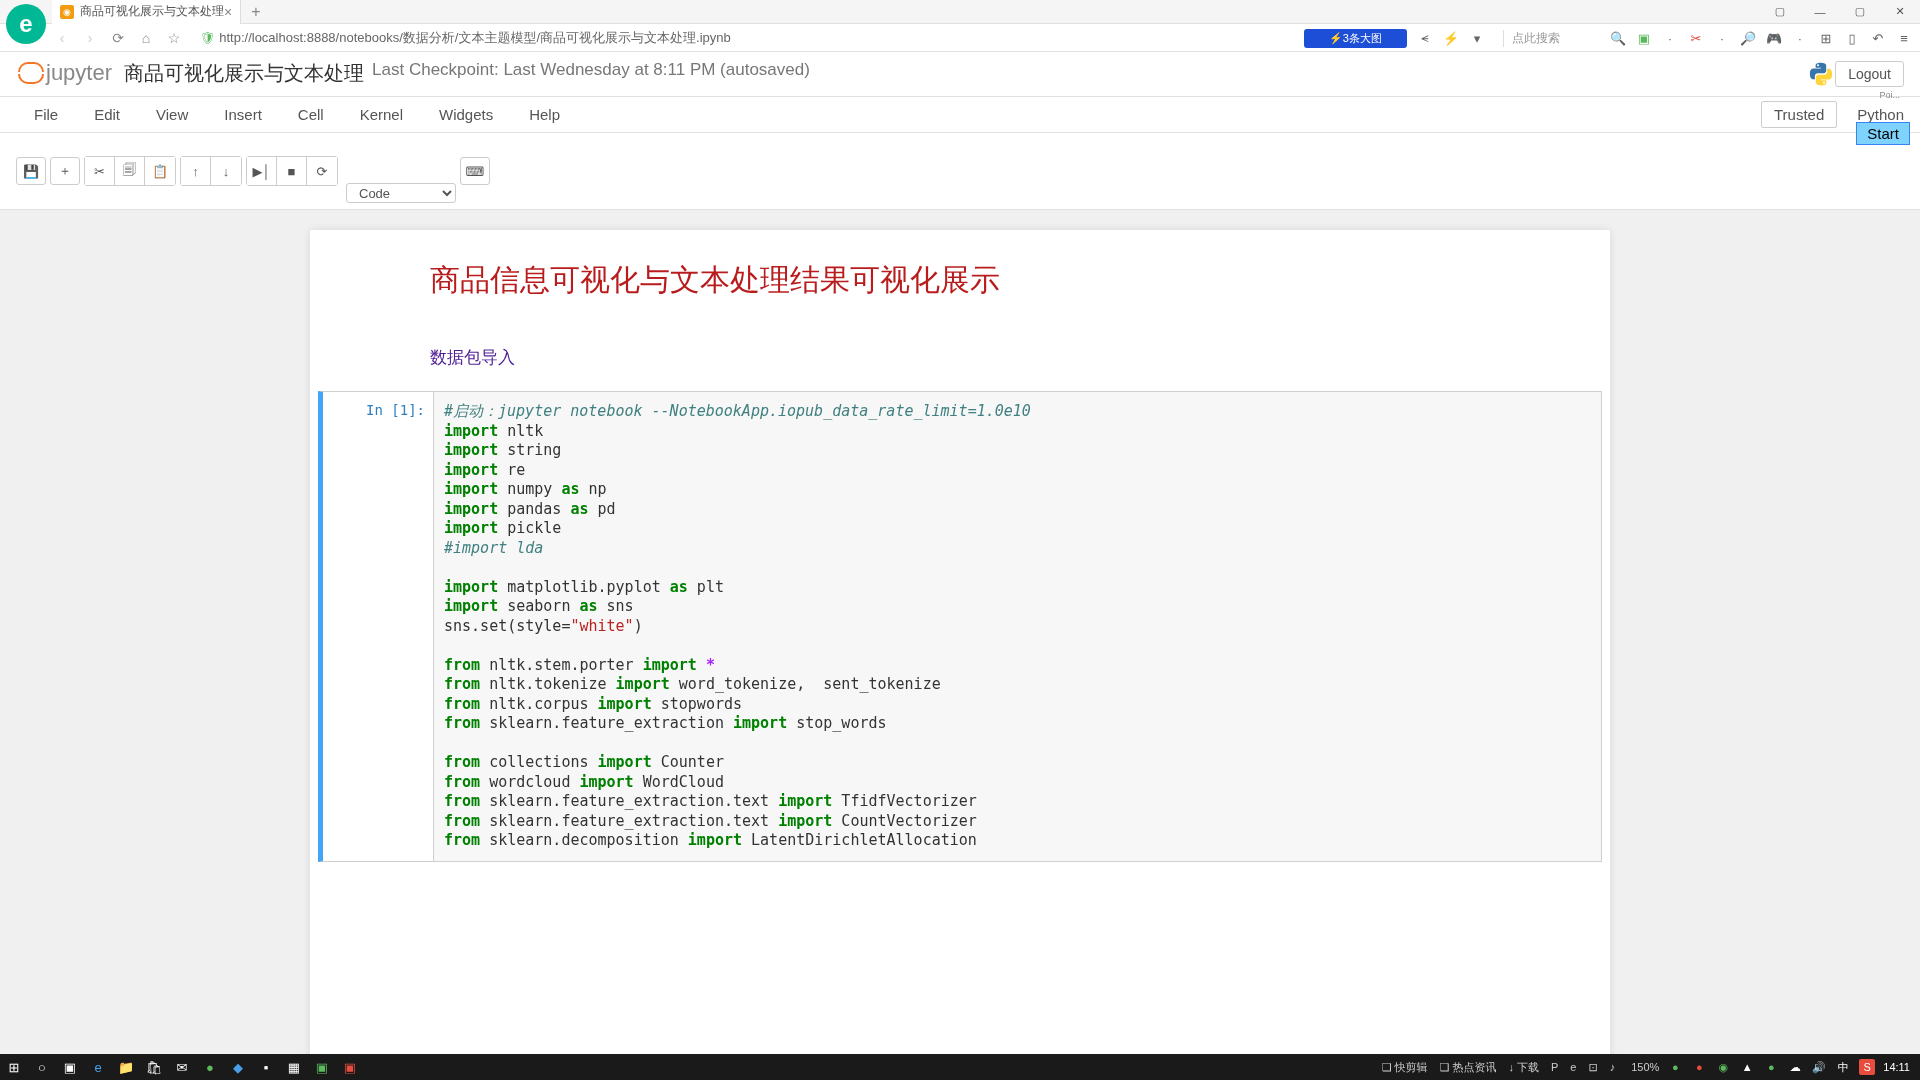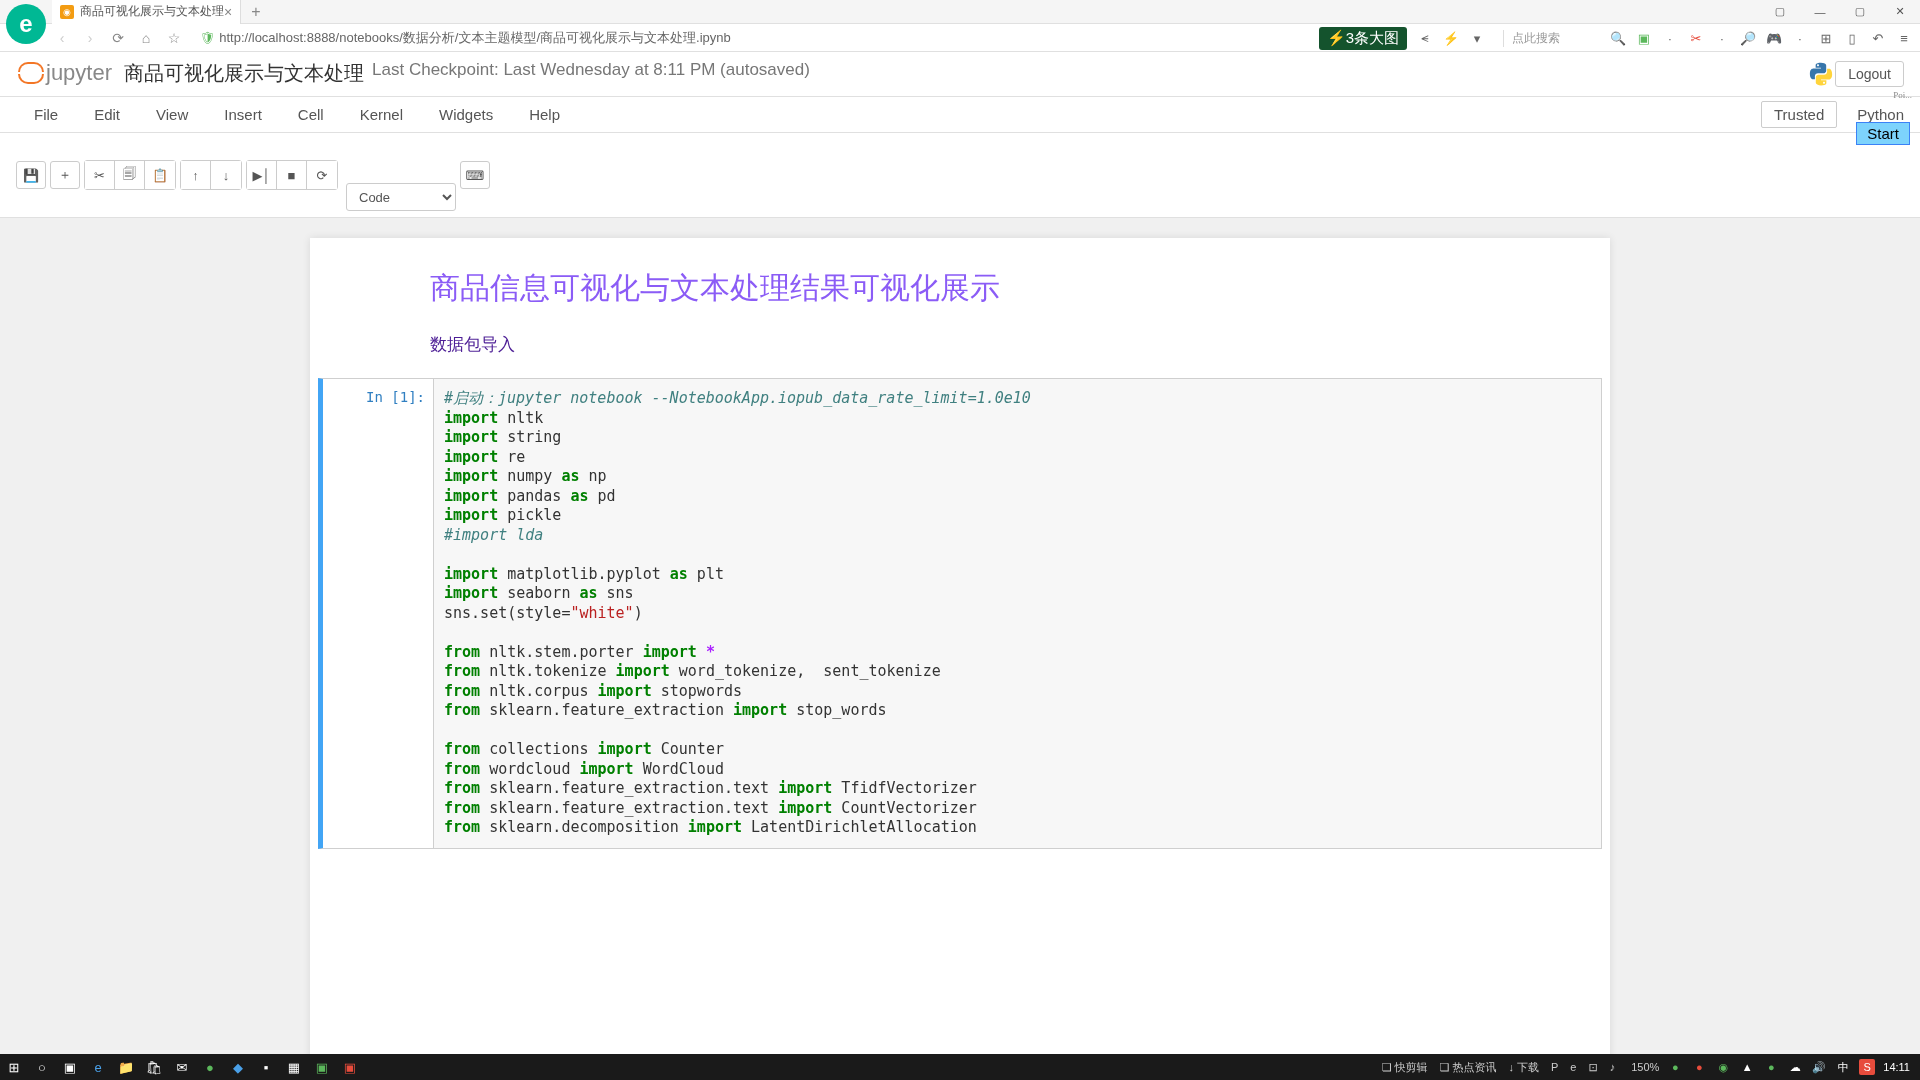--- a/index.html
+++ b/index.html
@@ -15,58 +15,58 @@
 .new-tab { padding: 0 10px; color: #888; font-size: 16px; cursor: pointer; }
 .win-controls { margin-left: auto; display: flex; gap: 0; }
 .win-btn { width: 40px; height: 24px; display: flex; align-items: center; justify-content: center; font-size: 11px; color: #555; cursor: pointer; }
 
 .addr-bar { height: 28px; display: flex; align-items: center; padding: 0 8px 0 52px; gap: 8px; }
 .nav-btn { width: 20px; height: 20px; display: flex; align-items: center; justify-content: center; color: #888; cursor: pointer; font-size: 14px; }
 .nav-btn.disabled { color: #ccc; }
 .url-box { flex: 1; display: flex; align-items: center; padding: 0 8px; font-size: 13px; color: #666; }
 .url-shield { color: #5cb85c; margin-right: 4px; font-size: 12px; }
 .addr-right { display: flex; align-items: center; gap: 10px; }
-.ext-badge { background: #14532d; color: #fff; padding: 2px 8px; border-radius: 3px; font-size: 15px; }
+.ext-badge { background: #1d4ed8; color: #fff; padding: 2px 25px; border-radius: 3px; font-size: 11px; }
 .ext-icon { width: 16px; height: 16px; display: flex; align-items: center; justify-content: center; font-size: 13px; color: #666; cursor: pointer; }
 .search-hint { color: #999; font-size: 12px; padding: 0 40px 0 8px; border-left: 1px solid #ddd; margin-left: 8px; }
 
 
 .jupyter-header { background: #fff; padding: 8px 16px; display: flex; align-items: flex-start; border-bottom: 1px solid #e0e0e0; position: relative; }
 .jupyter-logo { display: flex; align-items: center; font-size: 22px; color: #888; margin-right: 12px; }
 .jupyter-logo-icon { width: 26px; height: 26px; margin-right: 4px; position: relative; }
 .jupyter-logo-icon::before { content: ""; position: absolute; width: 22px; height: 8px; border: 2px solid #f37626; border-bottom: none; border-radius: 22px 22px 0 0; top: 2px; left: 2px; }
 .jupyter-logo-icon::after { content: ""; position: absolute; width: 22px; height: 8px; border: 2px solid #f37626; border-top: none; border-radius: 0 0 22px 22px; bottom: 2px; left: 2px; }
 .notebook-title { font-size: 20px; color: #333; margin-right: 8px; }
 .checkpoint { font-size: 17px; color: #777; }
 .header-right { margin-left: auto; display: flex; align-items: center; gap: 0; }
 .python-logo { width: 28px; height: 28px; display: flex; align-items: center; justify-content: center; }
 .logout-btn { padding: 4px 12px; border: 1px solid #ccc; border-radius: 3px; font-size: 14px; color: #555; cursor: pointer; }
 .start-overlay { position: absolute; right: 10px; top: 52px; background: #7dd3fc; border: 1px solid #3b82f6; padding: 2px 10px; font-size: 15px; z-index: 20; margin-top: 18px; }
-.poi-label { position: absolute; right: 8px; top: 38px; font-size: 9px; color: #888; z-index: 20; font-family: Liberation Serif, serif; }
+.poi-label { position: absolute; right: 20px; top: 38px; font-size: 9px; color: #888; z-index: 20; }
 
 
 .menu-bar { display: flex; align-items: center; padding: 0 16px; height: 36px; border-bottom: 1px solid #e0e0e0; background: #fff; position: relative; }
 .menu-item { padding: 8px 18px; font-size: 15px; color: #555; cursor: pointer; }
 .menu-right { margin-left: auto; display: flex; align-items: center; gap: 20px; }
 .trusted { padding: 4px 12px; font-size: 15px; color: #555; border: 1px solid #ccc; border-radius: 2px; }
 .kernel-name { font-size: 15px; color: #555; }
 
 
 .toolbar { display: flex; align-items: center; padding: 6px 16px; gap: 4px; border-bottom: 1px solid #e0e0e0; background: #fff; }
 .tool-group { display: flex; border: 1px solid #ccc; border-radius: 3px; }
 .tool-btn { width: 30px; height: 28px; display: flex; align-items: center; justify-content: center; border-right: 1px solid #ccc; cursor: pointer; font-size: 13px; color: #555; background: #fff; }
 .tool-btn:last-child { border-right: none; }
 .tool-btn.single { border: 1px solid #ccc; border-radius: 3px; }
-.cell-type-select { height: 28px; border: 1px solid #ccc; border-radius: 3px; padding: 0 24px 0 8px; font-size: 13px; color: #555; background: #fff; margin-left: 4px; min-width: 110px; margin-top: 44px; }
+.cell-type-select { height: 20px; border: 1px solid #ccc; border-radius: 3px; padding: 0 24px 0 8px; font-size: 13px; color: #555; background: #fff; margin-left: 4px; min-width: 110px; margin-top: 44px; }
 
 
 .notebook-area { background: #f0f0f0; height: calc(100vh - 52px - 50px - 36px - 42px - 26px); overflow-y: auto; padding: 20px 0 0 0; }
 .notebook-container { background: #fff; max-width: 1300px; margin: 0 auto; box-shadow: 0 0 8px rgba(0,0,0,0.1); min-height: 100%; padding: 0; }
 .text-cell { padding: 30px 120px 10px 120px; }
-.text-cell h1 { font-family: "STSong", "SimSun", serif; font-size: 30px; font-weight: normal; color: #8b5cf6; margin-bottom: 24px; }
+.text-cell h1 { font-family: "STSong", "SimSun", serif; font-size: 30px; font-weight: normal; color: #b91c1c; margin-bottom: 45px; }
 .text-cell p { font-family: "STSong", "SimSun", serif; font-size: 17px; color: #4c1d95; }
 
 .code-cell { display: flex; border: 1px solid #cfcfcf; border-left: 5px solid #42a5f5; margin: 12px 8px 0 8px; }
 .prompt { width: 110px; text-align: right; padding: 10px 8px; font-family: monospace; font-size: 14px; color: #307fc1; flex-shrink: 0; }
 .code-input { flex: 1; padding: 10px 10px; background: #f7f7f7; font-family: "DejaVu Sans Mono", monospace; font-size: 15px; line-height: 1.3; white-space: pre; overflow-x: auto; border-left: 1px solid #cfcfcf; color: #333; }
 .cm-keyword { color: #008000; font-weight: bold; }
 .cm-comment { color: #408080; font-style: italic; }
 .cm-string { color: #ba2121; }
 .cm-operator { color: #aa22ff; font-weight: bold; }
 

